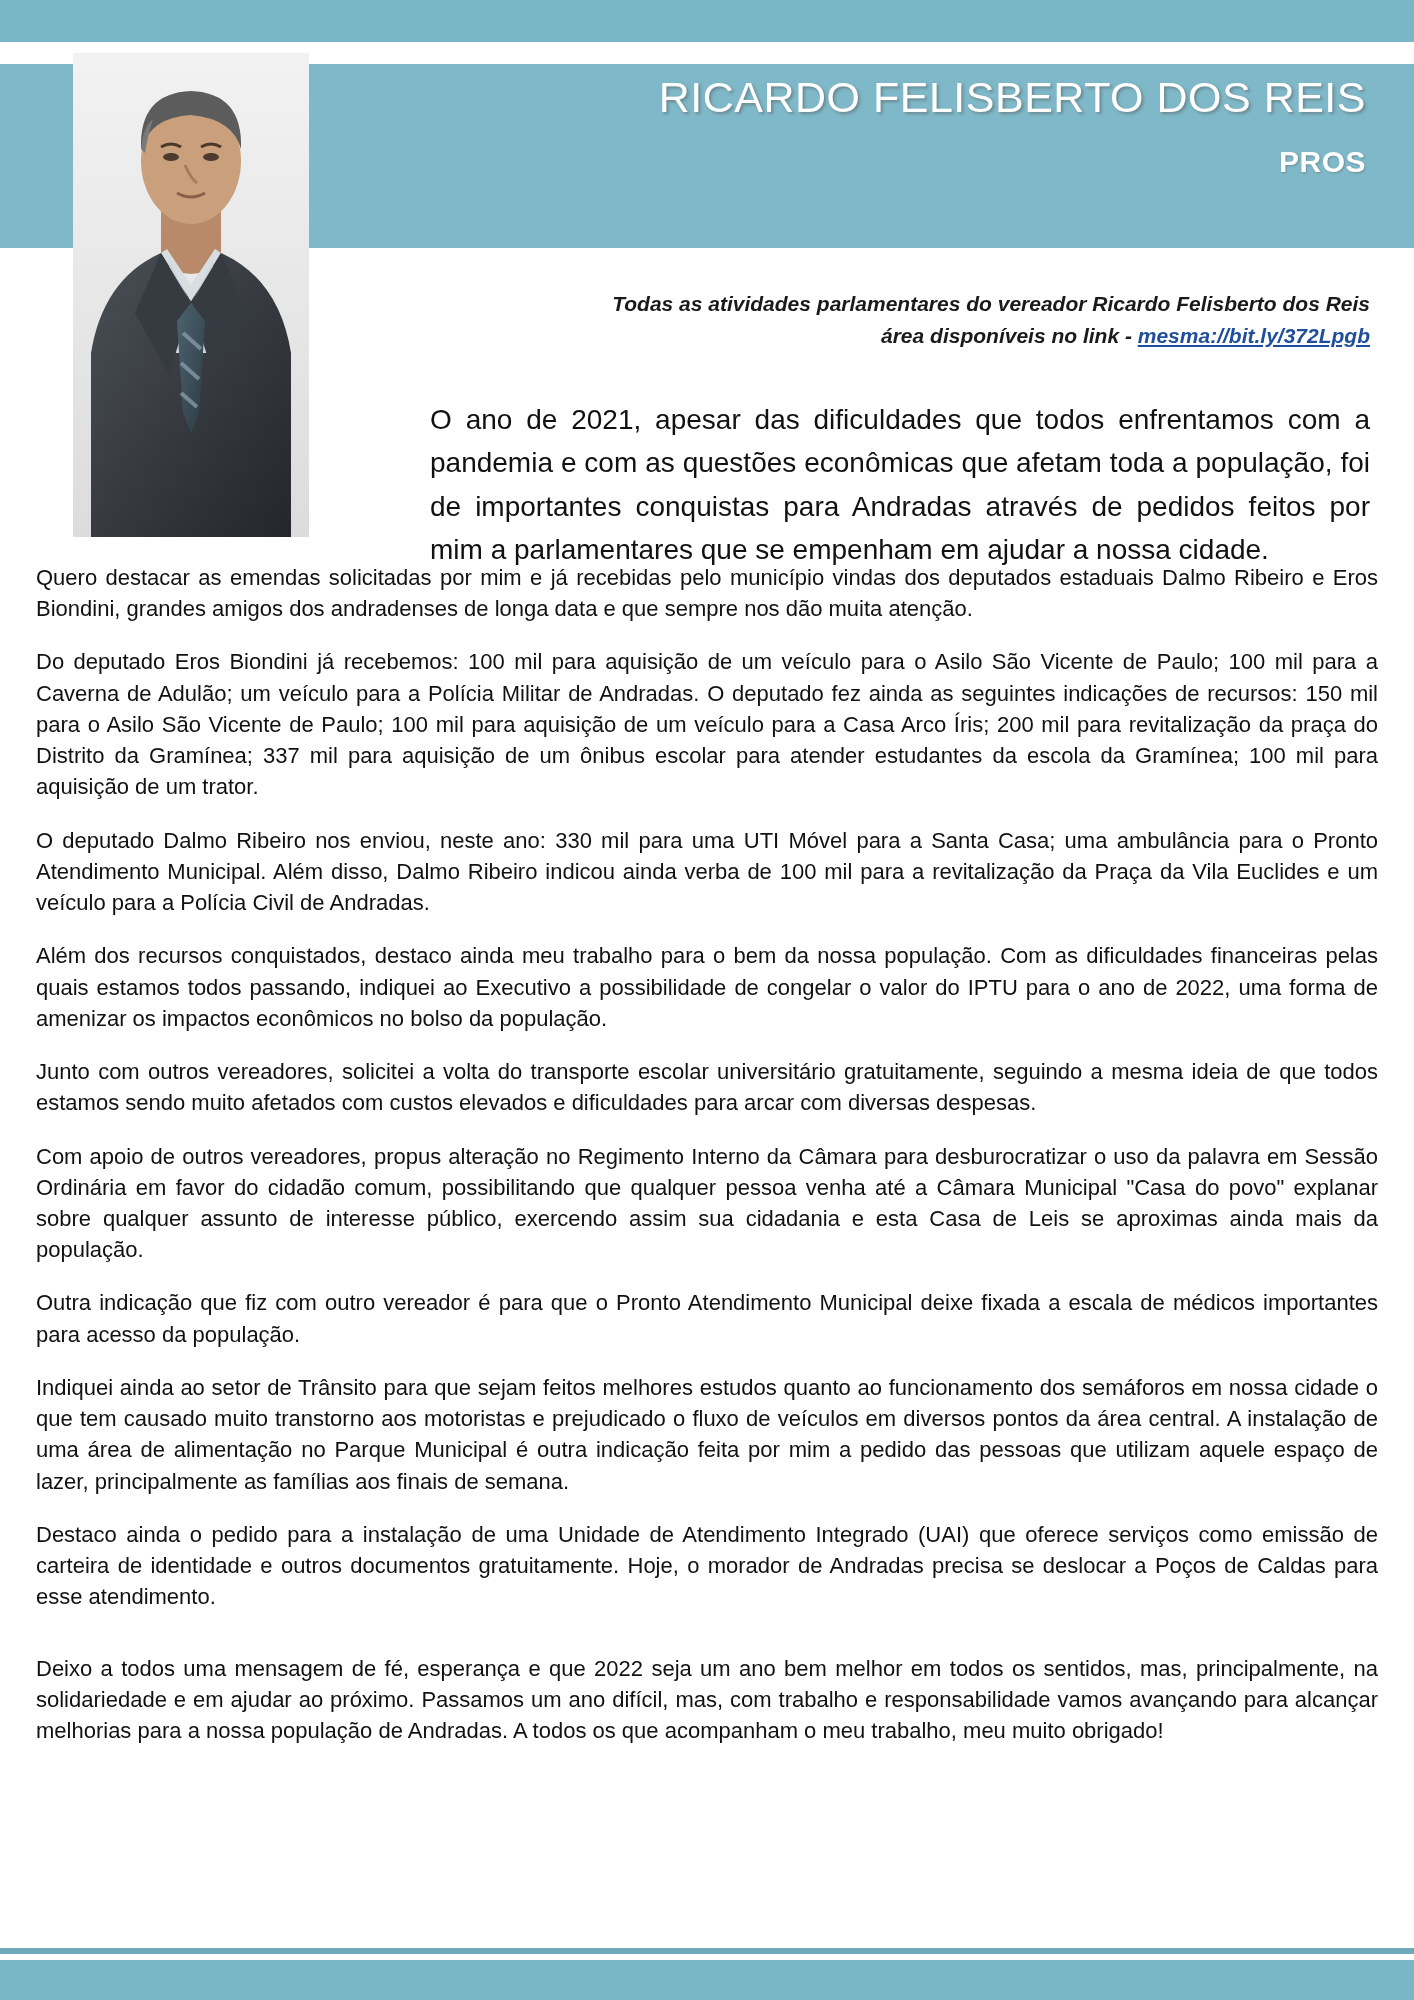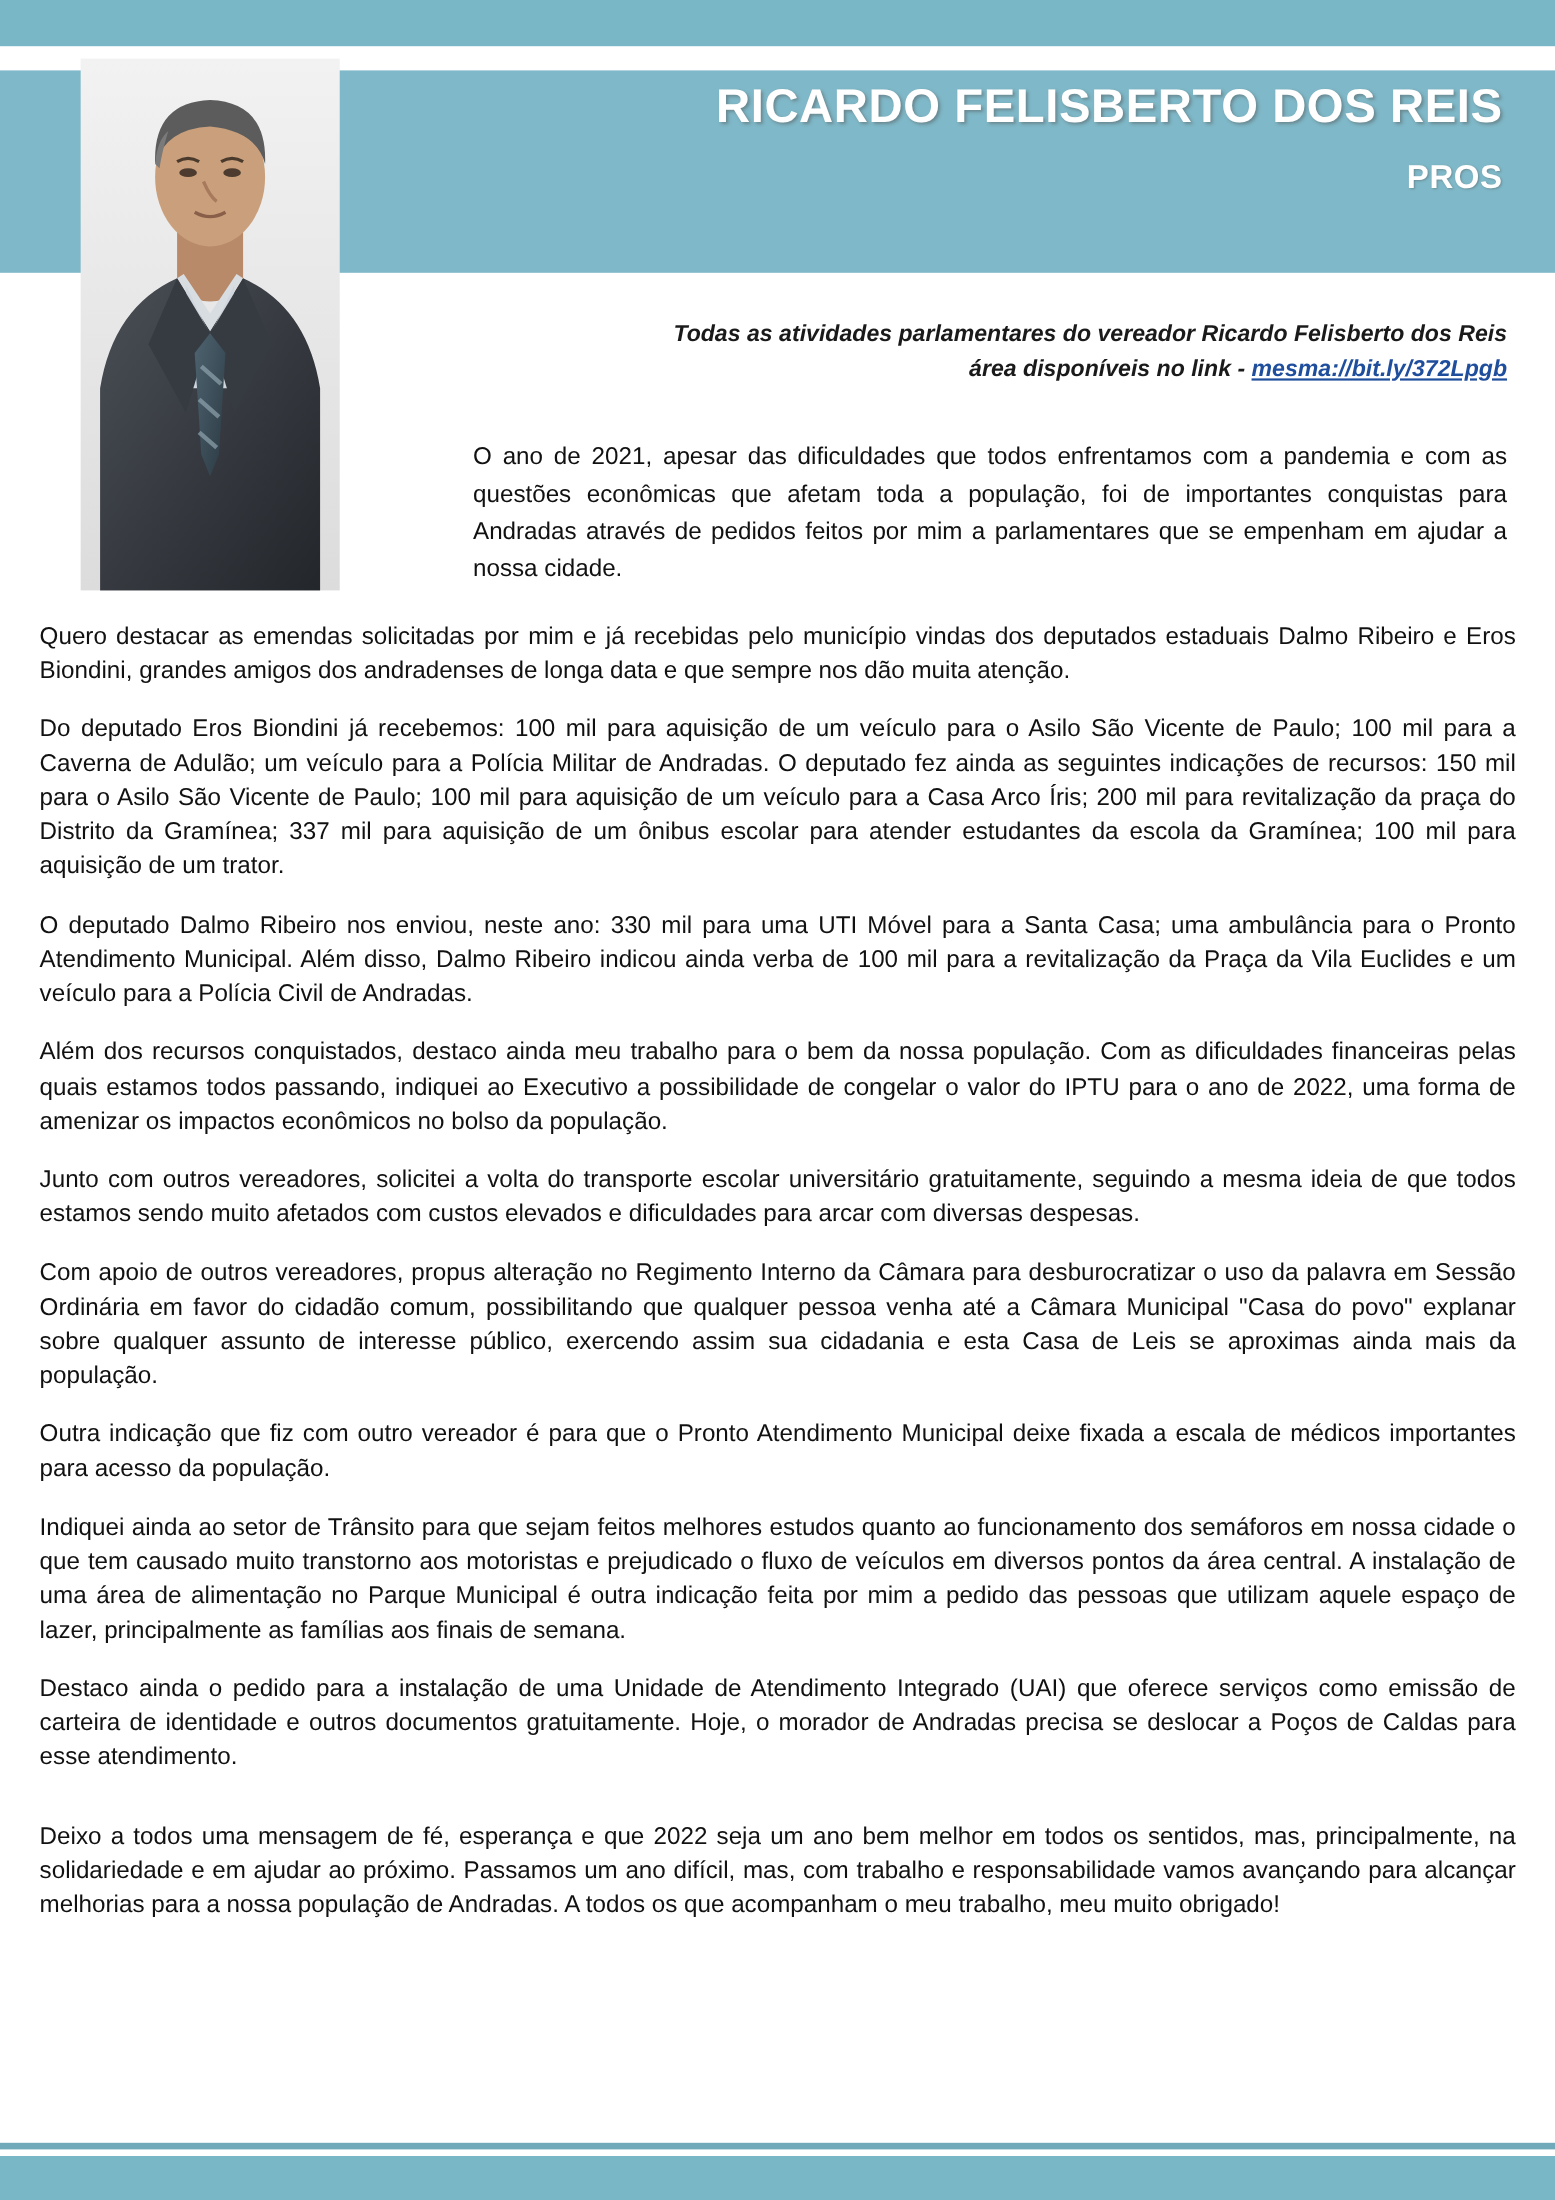--- a/index.html
+++ b/index.html
@@ -42,21 +42,21 @@
   }
   .header-titles {
     position: absolute;
     right: 48px;
     top: 74px;
     text-align: right;
     width: 1000px;
   }
   .header-name {
     font-size: 43px;
-    font-weight: bold;
+    font-weight: normal;
     color: #ffffff;
     letter-spacing: 0.5px;
     line-height: 1.1;
     text-shadow: 2px 2px 3px rgba(80,80,80,0.45);
   }
   .header-party {
     margin-top: 24px;
     font-size: 30px;
     font-weight: bold;
     color: #ffffff;
@@ -92,21 +92,21 @@
     color: #1f4e9c;
     text-decoration: underline;
   }
 
   
   .intro-para {
     position: absolute;
     left: 430px;
     top: 398px;
     width: 940px;
-    font-size: 22px;
+    font-size: 28px;
     color: #111111;
     text-align: justify;
     line-height: 1.55;
   }
 
   
   .body-text {
     position: absolute;
     left: 36px;
     top: 562px;

